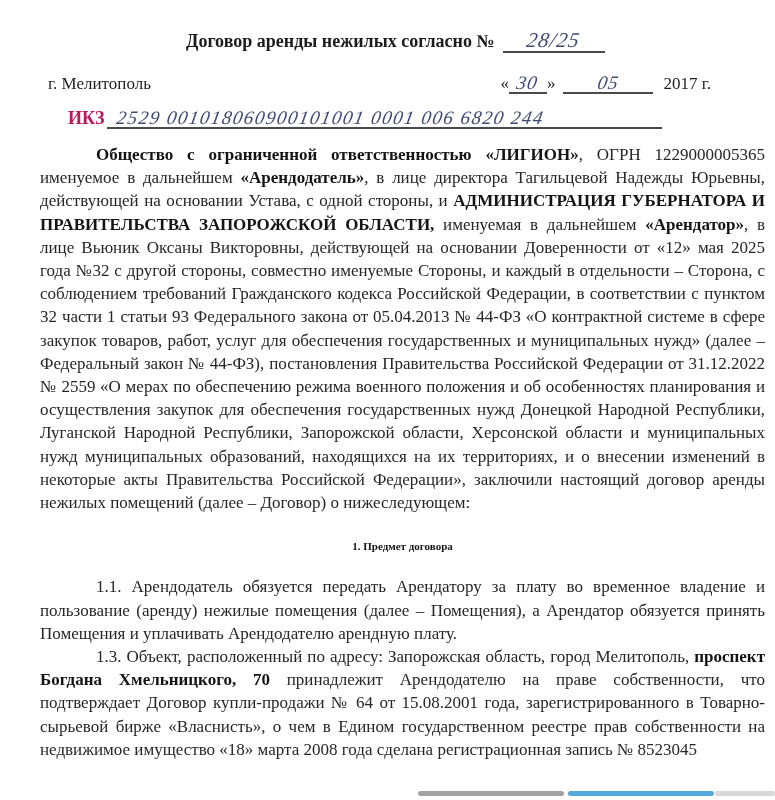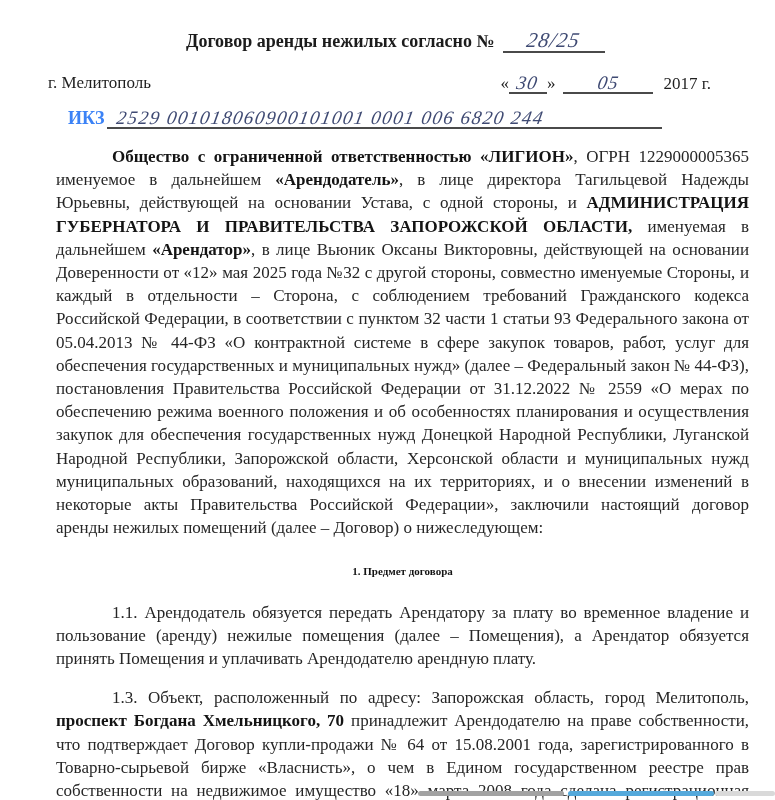--- a/index.html
+++ b/index.html
@@ -34,48 +34,48 @@
     color: var(--ink, #3f4a73);
     font-weight: normal;
     letter-spacing: 1px;
   }
   .title-num { width: 102px; margin-left: 8px; }
   .title-num .hand { font-size: 21px; }
 
   .city-row {
     display: flex;
     justify-content: space-between;
-    align-items: flex-start;
+    align-items: center;
     padding: 20px 64px 0 48px;
     font-size: 17px;
     color: #1f1f1f;
   }
   .date-group { white-space: nowrap; font-size: 17px; }
   .day-slot { width: 38px; }
   .day-slot .hand { font-size: 19px; }
   .month-slot { width: 90px; margin: 0 10px 0 8px; }
   .month-slot .hand { font-size: 19px; }
 
   .ikz-row {
     padding: 14px 0 0 68px;
     font-size: 18px;
     white-space: nowrap;
   }
-  .ikz-label { font-weight: bold; color: #3b82f6; }
+  .ikz-label { font-weight: bold; color: #be185d; }
   .ikz-slot { width: 545px; text-align: left; padding-left: 10px; margin-left: 2px; }
   .ikz-slot .hand { font-size: 19px; letter-spacing: 1.5px; }
 
   
   .body-text {
     margin: 14px 10px 0 40px;
     font-size: 17px;
     line-height: 23.2px;
     text-align: justify;
   }
-  .para { margin: 16px; text-indent: 56px; }
+  .para { margin: 0; text-indent: 56px; }
   .para b, .para .bseg { font-weight: bold; color: #141414; }
   .heading {
     text-align: center;
     font-size: 11px;
     font-weight: bold;
     color: #141414;
     margin: 21px 0 17px 0;
   }
 
   

